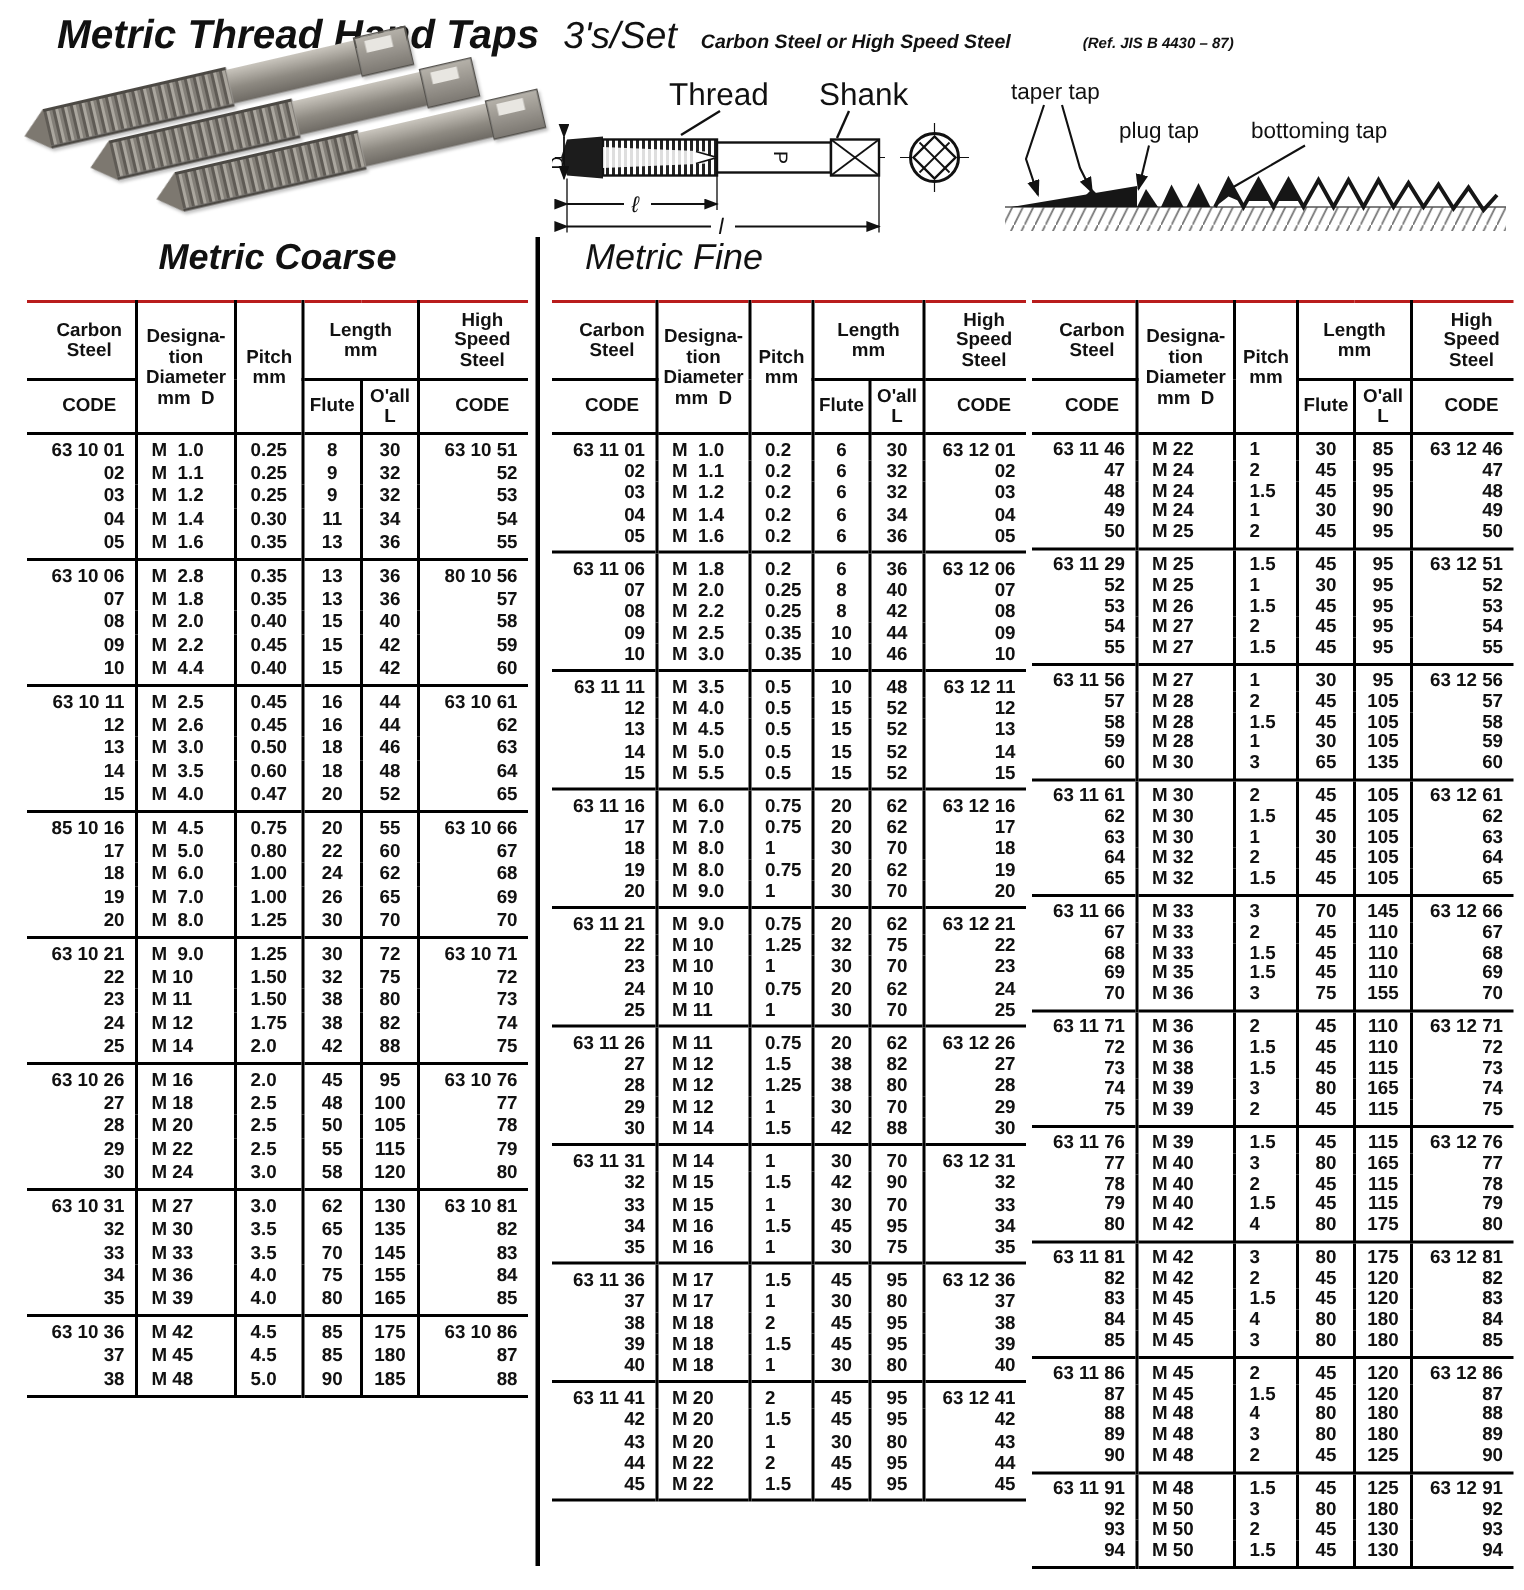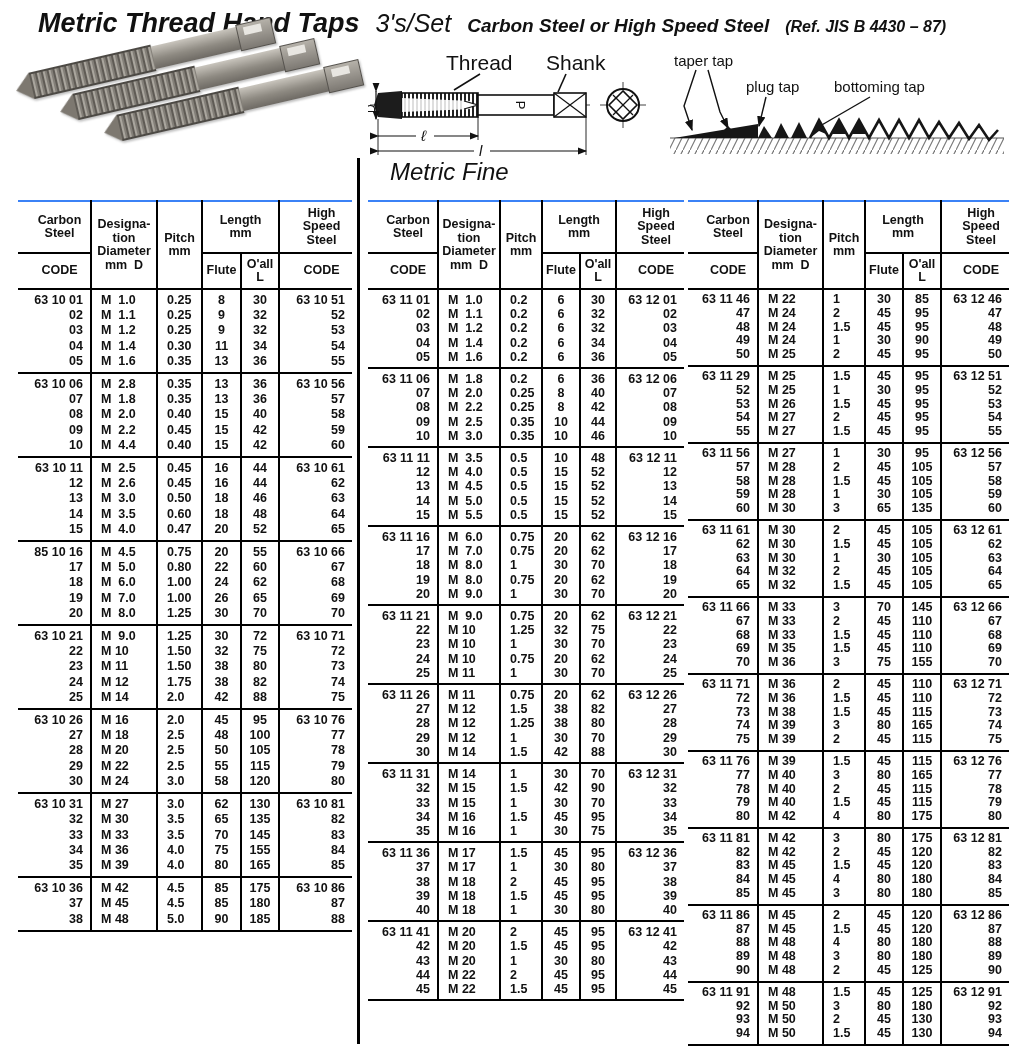--- a/index.html
+++ b/index.html
@@ -5,22 +5,22 @@
   * { margin:0; padding:0; box-sizing:border-box; }
   html,body { background:#ffffff; }
   #page {
     position:relative; width:1016px; height:1060px; background:#fff;
     font-family:"Liberation Sans", sans-serif; color:#111; overflow:hidden;
   }
   
   .titlebar { position:absolute; left:38px; top:8px; display:flex; align-items:baseline; gap:16px; white-space:nowrap; }
   .t-main { font-size:27px; font-weight:bold; font-style:italic; letter-spacing:0px; }
   .t-set  { font-size:25px; font-weight:normal; font-style:italic; }
-  .t-mat  { font-size:19px; font-weight:bold; font-style:italic; }
-  .t-ref  { font-size:16px; font-weight:bold; font-style:italic; }
+  .t-mat  { font-size:13px; font-weight:bold; font-style:italic; }
+  .t-ref  { font-size:10px; font-weight:bold; font-style:italic;margin-left:32px; }
 
   
   .photo { position:absolute; left:12px; top:50px; width:352px; height:118px; }
   .tap { position:absolute; width:272px; height:27px; display:flex; transform:rotate(-13deg); transform-origin:left center;
          filter:drop-shadow(1px 2px 1px rgba(0,0,0,0.25)); }
   .tap .tip { width:16px; height:100%; background:#7d7870;
         clip-path:polygon(0 55%, 100% 0, 100% 100%); }
   .tap .thread { width:46%; height:100%;
         background:repeating-linear-gradient(90deg,#5f5b55 0 2px,#aaa69e 2px 4px,#837f78 4px 6px);
         border-top:2px solid #4c4944; border-bottom:2px solid #4c4944; }
@@ -44,21 +44,21 @@
   .sec-fine   { position:absolute; left:390px; top:158px; font-size:24px; font-weight:normal; font-style:italic; }
   .vdivider   { position:absolute; left:357px; top:158px; width:3px; height:886px; background:#000; }
 
   
   .tbl { position:absolute; top:200px; }
   .tbl-coarse     { left:18px;  width:334px; }
   .tbl-fine-left  { left:368px; width:316px; }
   .tbl-fine-right { left:688px; width:321px; }
 
   table.spec { border-collapse:collapse; table-layout:fixed; width:100%;
-               border-top:2px solid #3b82f6; border-bottom:2px solid #000; }
+               border-top:2px solid #b91c1c; border-bottom:2px solid #000; }
   table.spec th, table.spec td { font-weight:bold; color:#111; }
   table.spec th:not(:last-child), table.spec td:not(:last-child) { border-right:2px solid #000; }
 
   table.spec thead th { font-size:12.5px; line-height:13.5px; vertical-align:middle;
                         white-space:pre-wrap; text-align:center; }
   table.spec thead tr:first-child th { height:52px; }
   table.spec thead tr:last-child  th { height:36px; border-bottom:2px solid #000; }
   th.h-split { border-bottom:2px solid #000; }
   th.h-left  { text-align:left; padding-left:11px; }
 
@@ -195,20 +195,21 @@
       <polygon points="112,86 119,71 127,86" fill="#161616"></polygon>
       <polygon points="129,86 137,70 145,86" fill="#161616"></polygon>
 
       <polyline points="148,86 157,68 167,86 177,68 187,86 197,68 207,86 217,68 227,86 237,68 247,86 257,68 267,86 277,70 287,86 297,71 307,87 317,73 327,88 336,78" fill="none" stroke="#161616" stroke-width="2.6"></polyline>
       <polygon points="148,86 157,68 164,82 157,79" fill="#161616"></polygon>
       <polygon points="177,68 184,82 170,82" fill="#161616"></polygon>
       <polygon points="197,68 204,82 190,82" fill="#161616"></polygon>
     </svg>
   </div>
 
+  <div class="sec-coarse">Metric Coarse</div>
   <div class="sec-fine">Metric Fine</div>
   <div class="vdivider"></div>
 
   <div class="tbl tbl-coarse">
     <table class="spec">
       <colgroup>
           <col style="width:73px">
           <col style="width:66px">
           <col style="width:45px">
           <col style="width:39px">
@@ -279,21 +280,21 @@
             <td class="c3">13</td>
             <td class="c4">36</td>
             <td class="c5">55</td>
           </tr>
           <tr class="g-first">
             <td class="c0">63 10 06</td>
             <td class="c1">M  2.8</td>
             <td class="c2">0.35</td>
             <td class="c3">13</td>
             <td class="c4">36</td>
-            <td class="c5">63 10 56</td>
+            <td class="c5">80 10 56</td>
           </tr>
           <tr>
             <td class="c0">07</td>
             <td class="c1">M  1.8</td>
             <td class="c2">0.35</td>
             <td class="c3">13</td>
             <td class="c4">36</td>
             <td class="c5">57</td>
           </tr>
           <tr>

